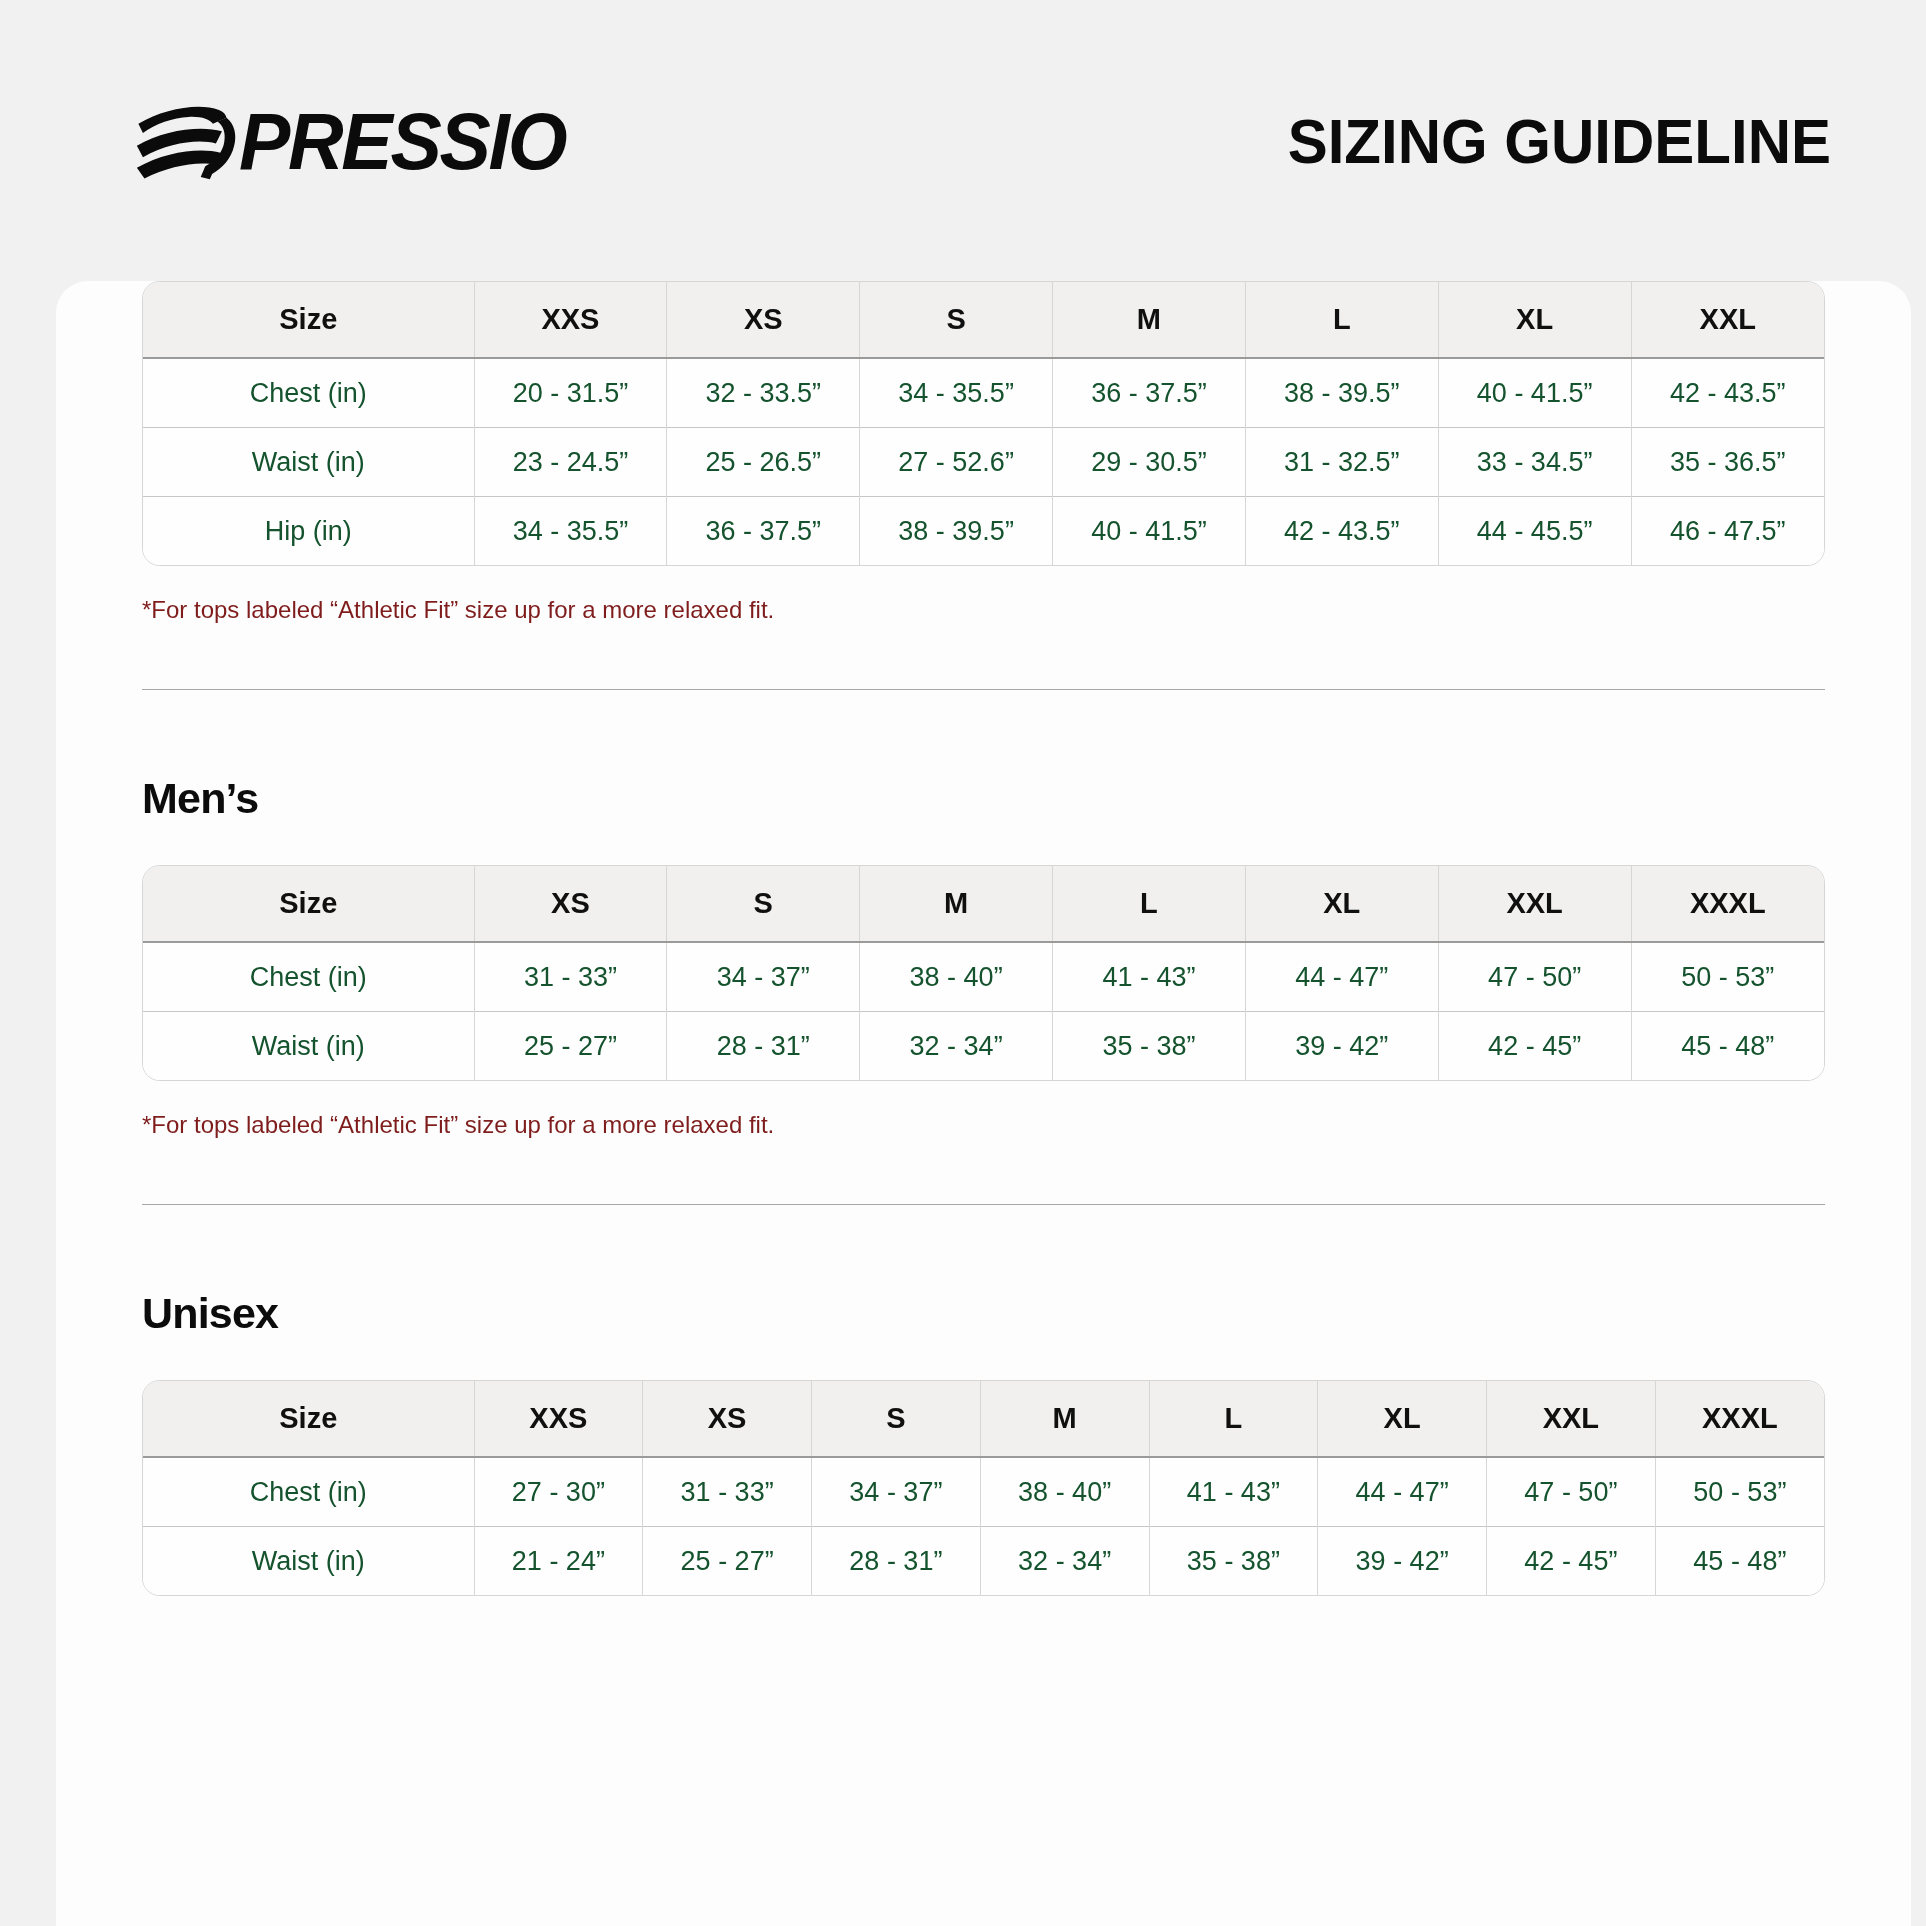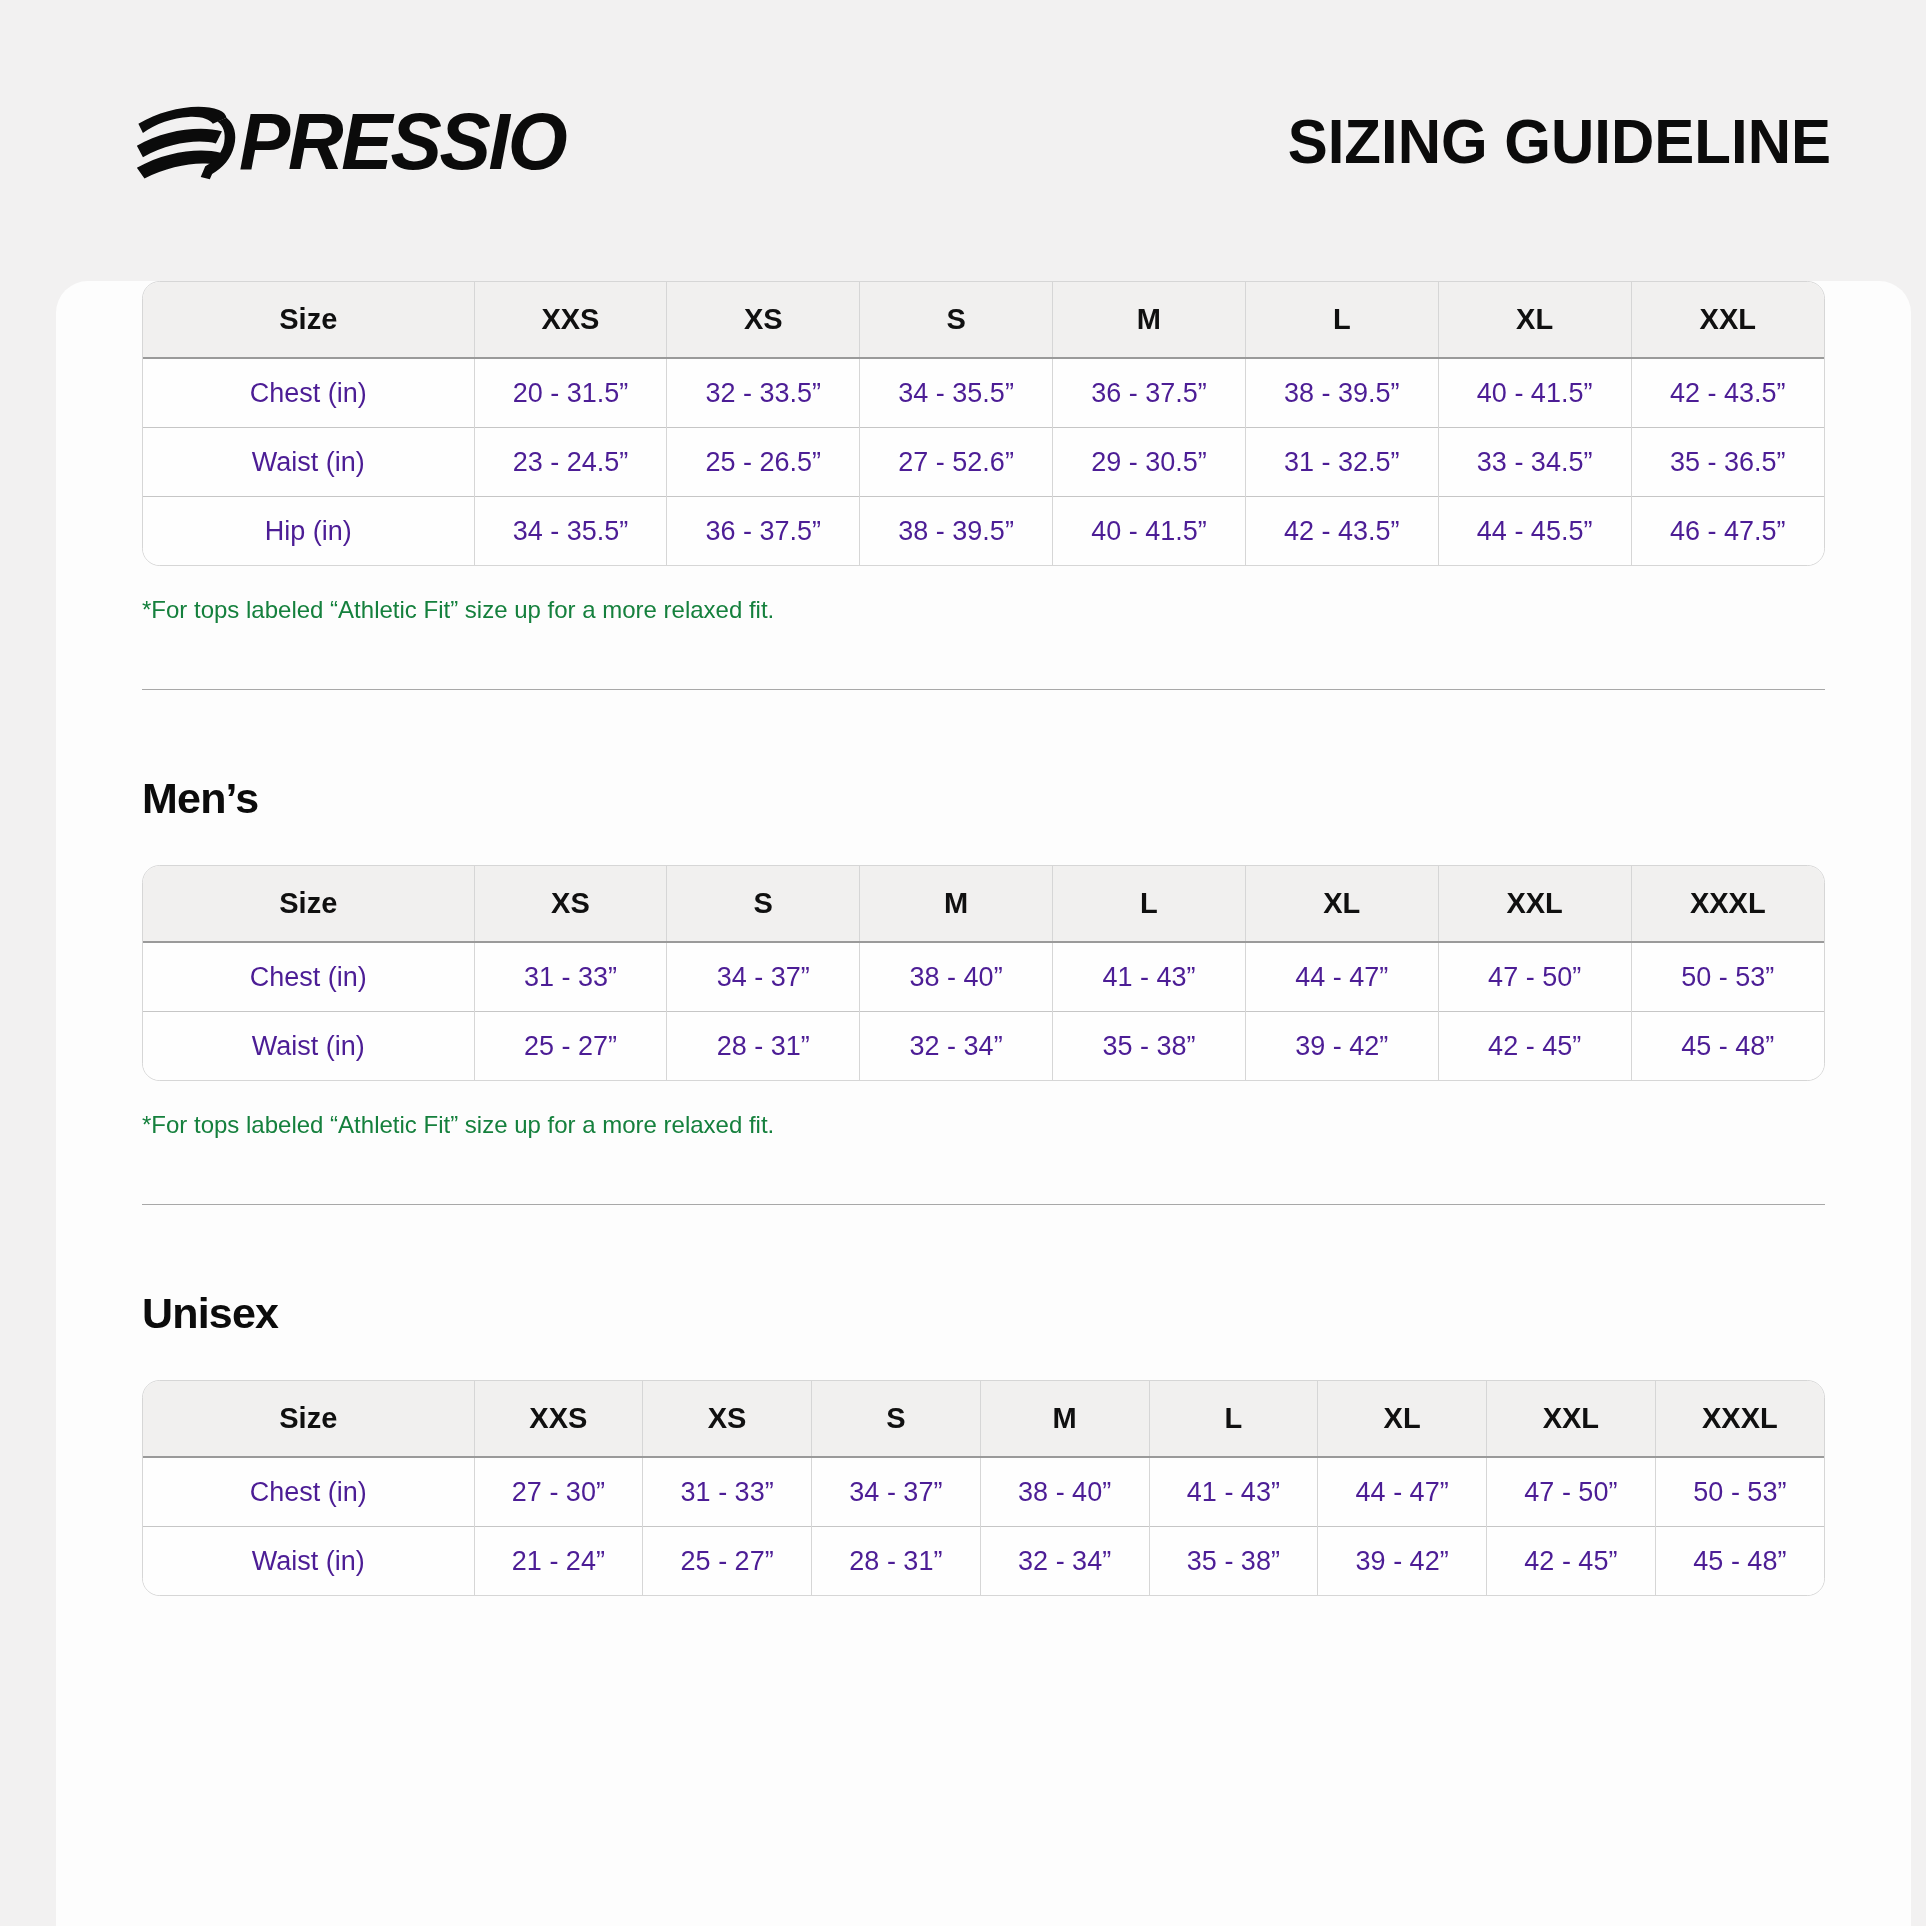--- a/index.html
+++ b/index.html
@@ -53,28 +53,28 @@
   }
   table{width:100%;border-collapse:collapse;table-layout:fixed;}
   col.col-label{width:331px;}
   th{
     height:73px;background:#f1f0ef;
     font-size:29px;font-weight:bold;color:#101010;
     border-bottom:2.7px solid #9a9a9a;
     margin-top:24px;
   }
   td{
-    height:66px;font-size:27px;color:#4c1d95;
+    height:66px;font-size:27px;color:#14532d;
     text-align:center;background:#fefefe;
   }
   th + th, td + td{border-left:1.2px solid #d6d6d6;}
   tbody tr + tr td{border-top:1.5px solid #c6c6c6;}
   .footnote{
     margin:30px 0 0 0;
-    font-size:24px;color:#15803d;letter-spacing:0;
+    font-size:24px;color:#7f1d1d;letter-spacing:0;
   }
   .divider{
     border:none;border-top:1.9px solid #a8a8a8;
     margin:65px 0 0 0;
   }
 </style>
 </head>
 <body>
 
 <div class="page">

